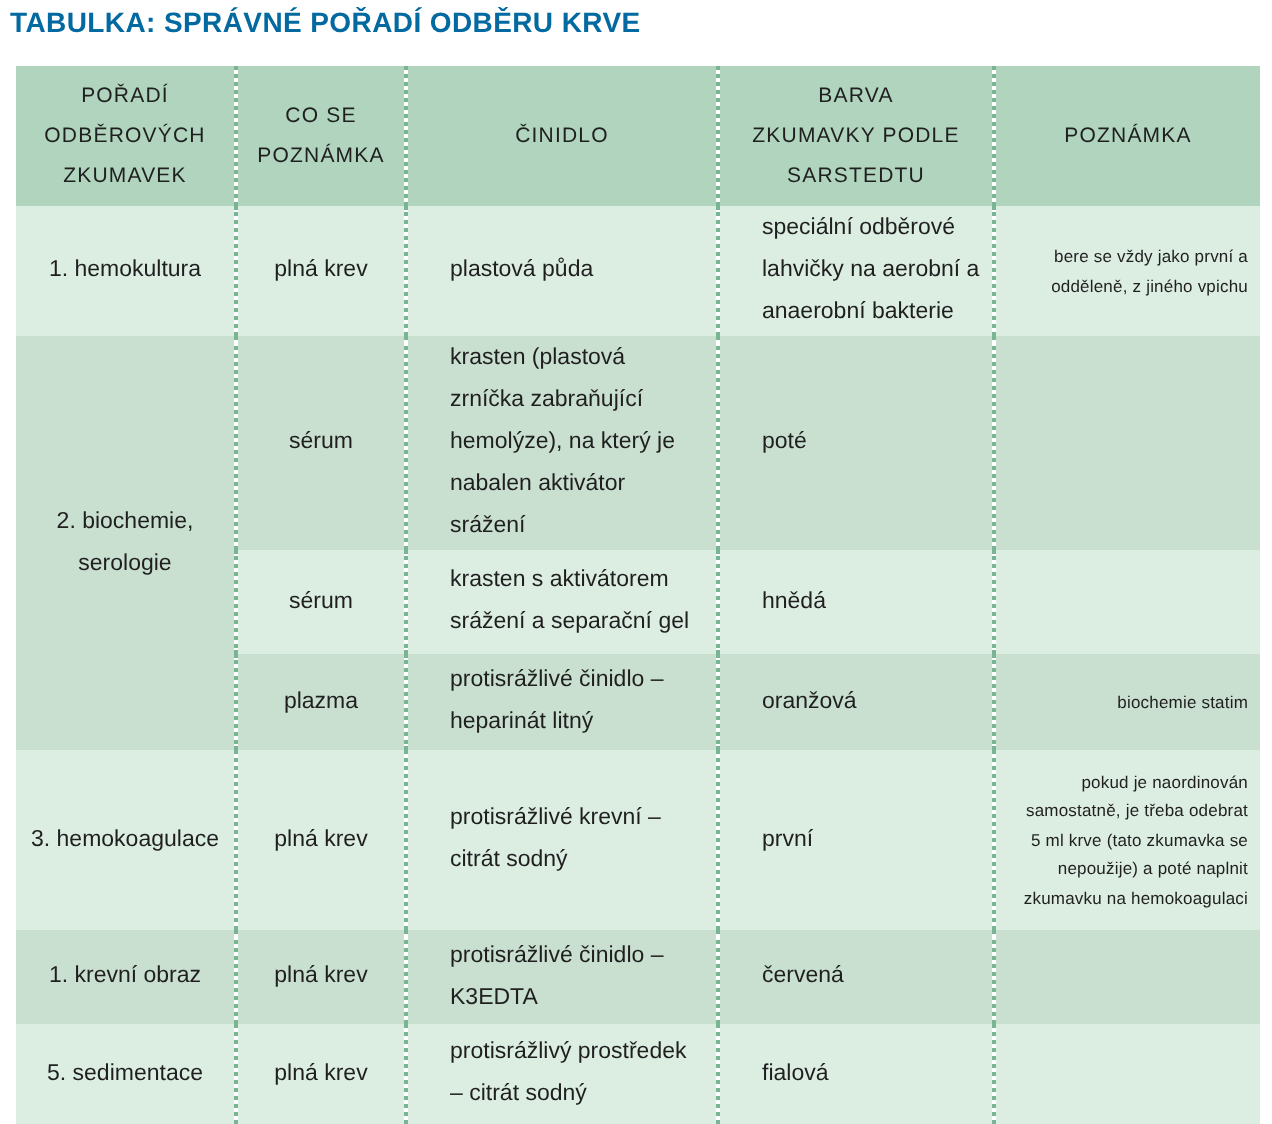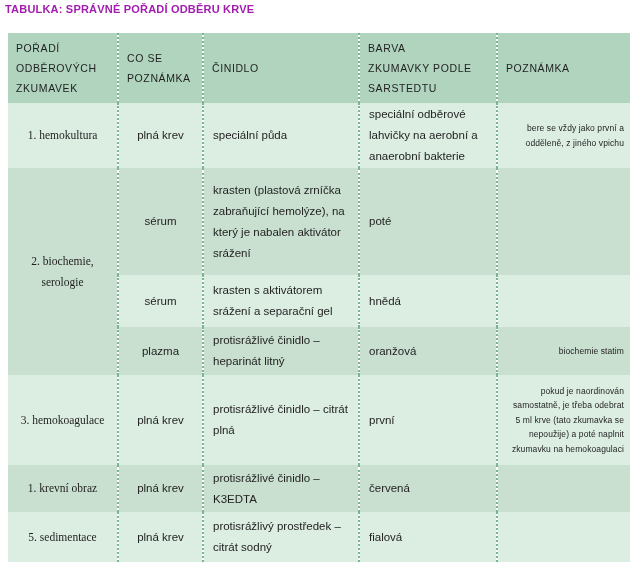--- a/index.html
+++ b/index.html
@@ -15,57 +15,57 @@
   .page{
     position:relative;
     width:636px;height:562px;
     background:var(--page-bg);
     font-family:"Liberation Sans",sans-serif;
     color:var(--text);
     overflow:hidden;
   }
   .title{
     position:absolute;top:3px;left:5px;
-    font-size:11px;font-weight:bold;color:#a21caf;
+    font-size:14px;font-weight:bold;color:#0369a1;
     letter-spacing:0.2px;
     text-align:right;
   }
   table.blood-table{
     position:absolute;top:33px;left:8px;
     width:622px;
     border-collapse:collapse;
     table-layout:fixed;
   }
   th,td{
     vertical-align:middle;
     font-weight:normal;
     color:var(--text);
     overflow:hidden;
   }
   thead th{
     background:var(--header-bg);
     font-size:10.5px;
     line-height:20px;
-    text-align:left;
+    text-align:center;
     letter-spacing:0.6px;
     white-space:pre-line;
     padding:0 8px;
   }
   tr.rdark td{background:var(--row-dark-bg);margin-top:27px;}
   tr.rlight td{background:var(--row-light-bg);}
   td.bg-dark{background:var(--row-dark-bg) !important;}
   .sep{border-left:2px dotted var(--divider-dots);}
   td.c-order{
-    text-align:center;font-size:11.5px;line-height:21px;padding:0 2px;font-family:Liberation Serif, serif;
+    text-align:center;font-size:11.5px;line-height:21px;padding:0 2px;
   }
   td.c-spec{
     text-align:center;font-size:11.5px;line-height:21px;padding:1px 4px;
   }
   td.c-reag,td.c-color{
-    text-align:left;font-size:11.5px;line-height:21px;padding:0 6px 0 9px;
+    text-align:left;font-size:11.5px;line-height:21px;padding:0 6px 0 21px;
   }
   td.c-note{
     text-align:right;font-size:8.5px;line-height:14.5px;padding:0 6px 0 10px;
     letter-spacing:0.1px;
   }
 </style>
 </head>
 <body>
 
 <div class="page">
@@ -91,21 +91,21 @@
         <th class="sep">BARVA
 ZKUMAVKY PODLE
 SARSTEDTU</th>
         <th class="sep">POZNÁMKA</th>
       </tr>
     </thead>
     <tbody>
       <tr class="rlight" style="height:65px">
         <td class="c-order">1. hemokultura</td>
         <td class="c-spec sep">plná krev</td>
-        <td class="c-reag sep">speciální půda</td>
+        <td class="c-reag sep">plastová půda</td>
         <td class="c-color sep">speciální odběrové lahvičky na aerobní a anaerobní bakterie</td>
         <td class="c-note sep">bere se vždy jako první a odděleně, z jiného vpichu</td>
       </tr>
       <tr class="rdark" style="height:107px">
         <td class="c-order bg-dark" rowspan="3">2. biochemie, serologie</td>
         <td class="c-spec sep">sérum</td>
         <td class="c-reag sep">krasten (plastová zrníčka zabraňující hemolýze), na který je nabalen aktivátor srážení</td>
         <td class="c-color sep">poté</td>
         <td class="c-note sep"></td>
       </tr>
@@ -117,21 +117,21 @@
       </tr>
       <tr class="rdark" style="height:48px">
         <td class="c-spec sep">plazma</td>
         <td class="c-reag sep">protisrážlivé činidlo – heparinát litný</td>
         <td class="c-color sep">oranžová</td>
         <td class="c-note sep">biochemie statim</td>
       </tr>
       <tr class="rlight" style="height:90px">
         <td class="c-order">3. hemokoagulace</td>
         <td class="c-spec sep">plná krev</td>
-        <td class="c-reag sep">protisrážlivé činidlo – citrát plná</td>
+        <td class="c-reag sep">protisrážlivé krevní – citrát sodný</td>
         <td class="c-color sep">první</td>
         <td class="c-note sep">pokud je naordinován samostatně, je třeba odebrat 5 ml krve (tato zkumavka se nepoužije) a poté naplnit zkumavku na hemokoagulaci</td>
       </tr>
       <tr class="rdark" style="height:47px">
         <td class="c-order">1. krevní obraz</td>
         <td class="c-spec sep">plná krev</td>
         <td class="c-reag sep">protisrážlivé činidlo – K3EDTA</td>
         <td class="c-color sep">červená</td>
         <td class="c-note sep"></td>
       </tr>

